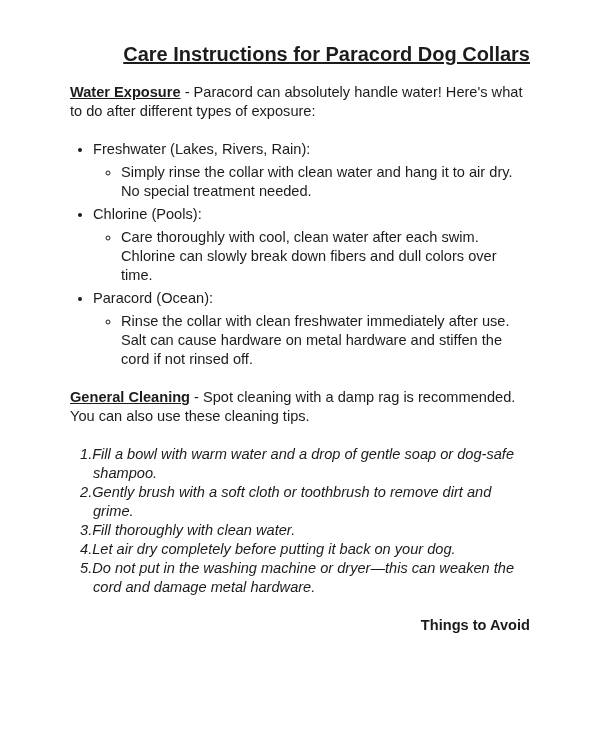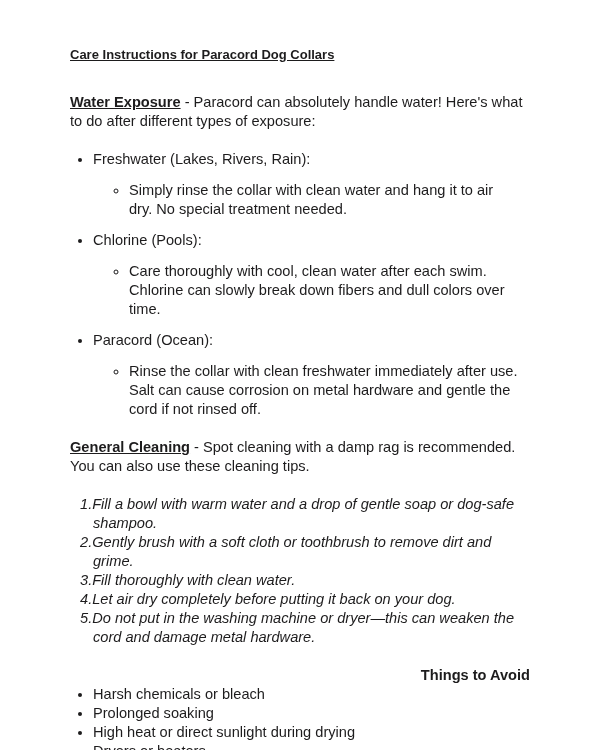--- a/index.html
+++ b/index.html
@@ -12,24 +12,25 @@
     height: 750px;
     box-sizing: border-box;
     font-family: "Liberation Sans", "DejaVu Sans", sans-serif;
     font-size: 14.6px;
     line-height: 19px;
     color: #1d1c1d;
     padding: 45px 70px 20px 70px;
     overflow: hidden;
   }
   .doc-title {
-    font-size: 13px;
+    font-size: 20px;
     font-weight: 700;
     text-decoration: underline;
-    margin: 0 0 29px 0;
+    margin: 0 0 19px 0;
+    text-align: right;
   }
   p.block {
     margin: 0 0 19px 0;
   }
   .inline-heading {
     font-weight: 700;
     text-decoration: underline;
   }
   .section-heading {
     font-weight: 700;
@@ -39,21 +40,21 @@
   ul.l1 {
     list-style: disc outside;
     margin: 0 0 19px 0;
     padding-left: 23px;
   }
   ul.l1.tight {
     margin-bottom: 0;
   }
   ul.l2 {
     list-style: circle outside;
-    margin: 12px;
+    margin: 4px;
     padding-left: 24px;
   }
   ul li {
     margin: 0;
     padding: 0;
   }
   ol.steps {
     list-style: none;
     counter-reset: step;
     margin: 0 0 19px 0;
@@ -90,39 +91,33 @@
     </li>
     <li>
       <span>Chlorine (Pools):</span>
       <ul class="l2">
         <li>Care thoroughly with cool, clean water after each swim. Chlorine can slowly break down fibers and dull colors over time.</li>
       </ul>
     </li>
     <li>
       <span>Paracord (Ocean):</span>
       <ul class="l2">
-        <li>Rinse the collar with clean freshwater immediately after use. Salt can cause corrosion on metal hardware and gentle the cord if not rinsed off.</li>
+        <li>Rinse the collar with clean freshwater immediately after use. Salt can cause hardware on metal hardware and stiffen the cord if not rinsed off.</li>
       </ul>
     </li>
   </ul>
 
   <p class="block">
     <span class="inline-heading">General Cleaning</span><span> - Spot cleaning with a damp rag is recommended. You can also use these cleaning tips.</span>
   </p>
 
   <ol class="steps">
     <li>Fill a bowl with warm water and a drop of gentle soap or dog-safe shampoo.</li>
     <li>Gently brush with a soft cloth or toothbrush to remove dirt and grime.</li>
     <li>Fill thoroughly with clean water.</li>
     <li>Let air dry completely before putting it back on your dog.</li>
     <li>Do not put in the washing machine or dryer—this can weaken the cord and damage metal hardware.</li>
   </ol>
 
   <p class="section-heading">Things to Avoid</p>
 
-  <ul class="l1 tight">
-    <li>Harsh chemicals or bleach</li>
-    <li>Prolonged soaking</li>
-    <li>High heat or direct sunlight during drying</li>
-    <li>Dryers or heaters</li>
-  </ul>
 
 </div>
 
 </body></html>

